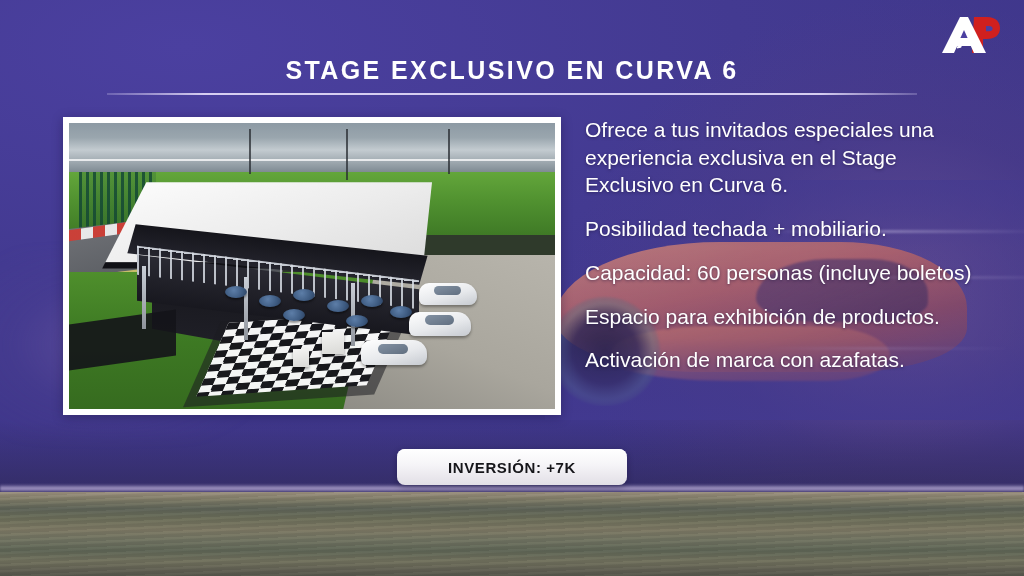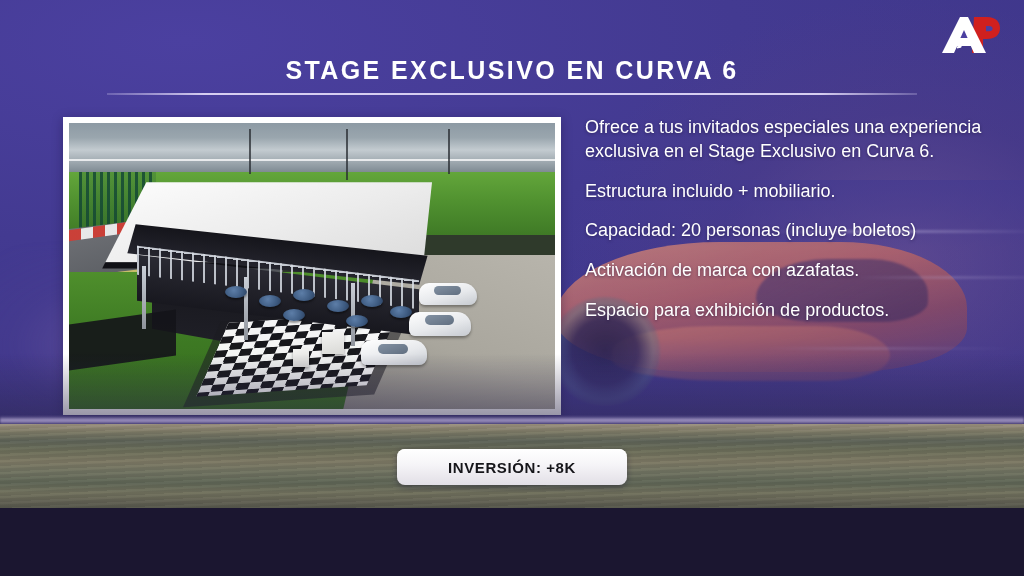--- a/index.html
+++ b/index.html
@@ -8,21 +8,21 @@
     padding: 0;
     background: #1b1630;
   }
   body {
     font-family: "Liberation Sans", sans-serif;
   }
 
   #slide {
     position: relative;
     width: 1024px;
-    height: 508px;
+    height: 576px;
     overflow: hidden;
     background: #ef4444;
   }
 
   
   .bg-base {
     position: absolute;
     inset: 0;
     background:
       radial-gradient(120% 90% at 18% 8%, #4b40a0 0%, #433a91 45%, #3c3486 100%);
@@ -348,21 +348,21 @@
     background: repeating-linear-gradient(90deg, rgba(18,70,52,0.85) 0 3px, rgba(18,70,52,0.2) 3px 7px);
   }
 
   
   .copy {
     position: absolute;
     left: 585px;
     top: 116px;
     width: 400px;
     color: #ffffff;
-    font-size: 18px;
+    font-size: 21px;
     line-height: 1.32;
     font-weight: 400;
     text-shadow: 0 1px 3px rgba(30,20,60,0.55);
   }
   .copy p { margin: 0 0 16px 0; }
   .copy p:last-child { margin-bottom: 0; }
 
   
   .cta {
     position: absolute;
@@ -479,26 +479,26 @@
       </div>
 
       <div class="ph-pole" style="left:37%; top:2%; height:16%;"></div>
       <div class="ph-pole" style="left:57%; top:2%; height:18%;"></div>
       <div class="ph-pole" style="left:78%; top:2%; height:16%;"></div>
     </div>
   </div>
 
   <div class="copy">
     <p>Ofrece a tus invitados especiales una experiencia exclusiva en el Stage Exclusivo en Curva 6.</p>
-    <p>Estructura incluido + mobiliario.</p>
-    <p>Capacidad: 20 personas (incluye boletos)</p>
+    <p>Posibilidad techada + mobiliario.</p>
+    <p>Capacidad: 60 personas (incluye boletos)</p>
+    <p>Espacio para exhibición de productos.</p>
     <p>Activación de marca con azafatas.</p>
-    <p>Espacio para exhibición de productos.</p>
   </div>
 
   <div class="band-shade"></div>
   <div class="band-top-streak"></div>
   <div class="bottom-band"></div>
 
-  <button class="cta">INVERSIÓN: +8K</button>
+  <button class="cta">INVERSIÓN: +7K</button>
 
 
 </div>
 
 </body></html>

